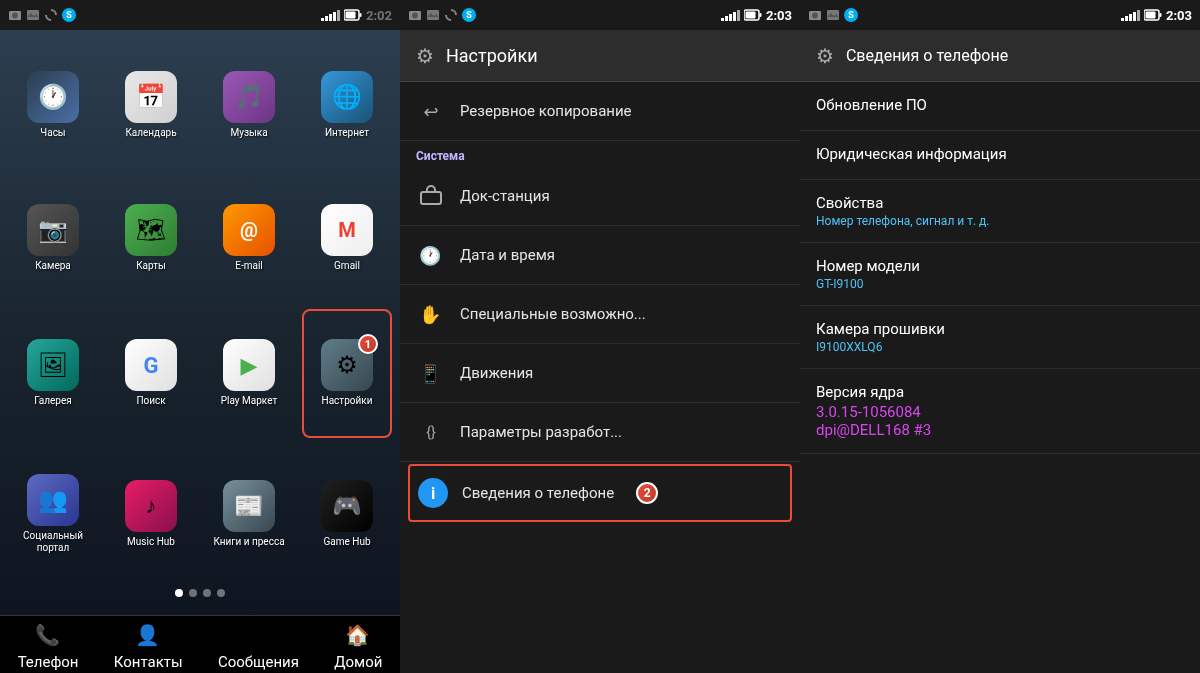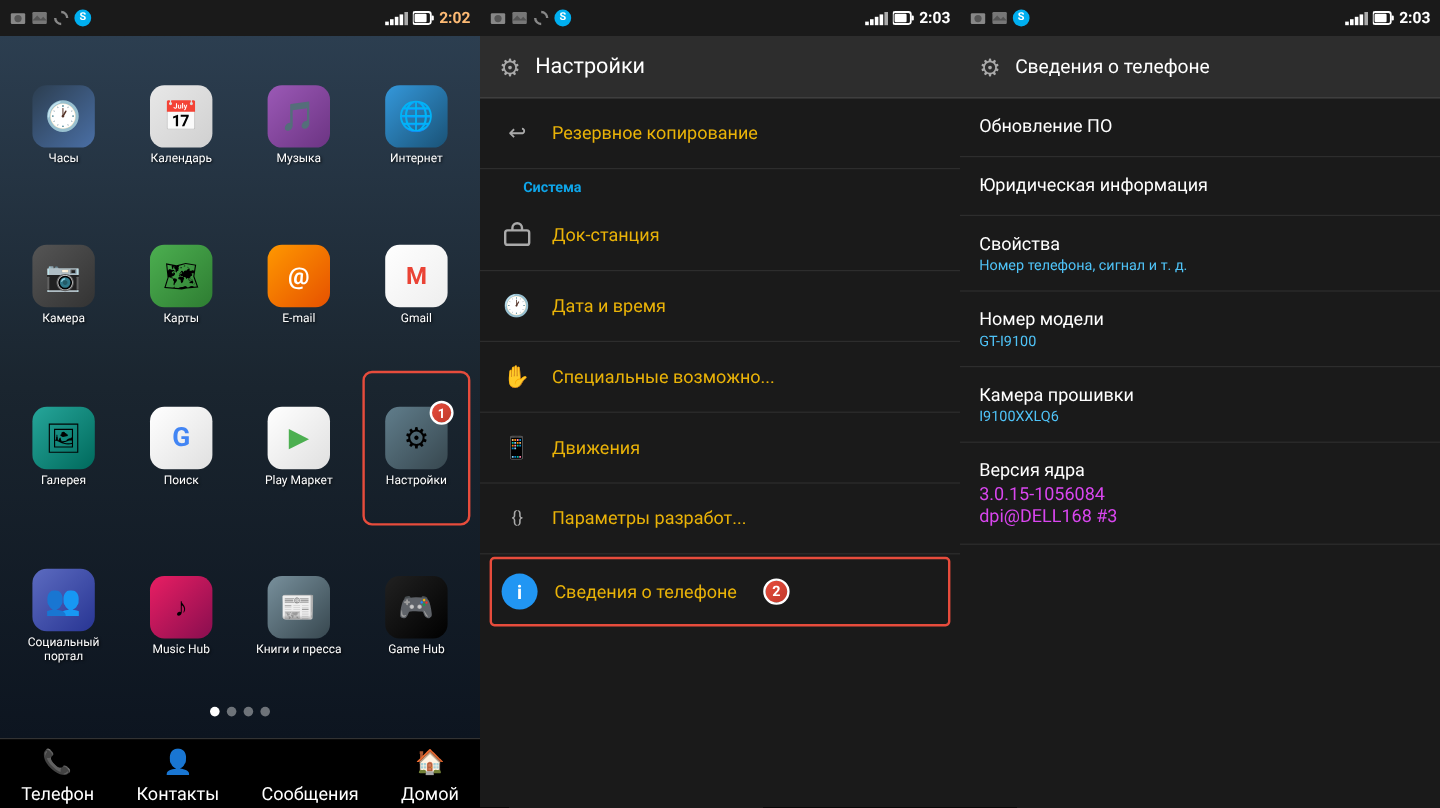--- a/index.html
+++ b/index.html
@@ -198,25 +198,24 @@
     }
     .settings-header-title {
       color: #fff;
       font-size: 18px;
     }
     .settings-list {
       flex: 1;
       overflow-y: auto;
     }
     .settings-section-label {
-      color: #0ea5e9;
+      color: #c4b5fd;
       font-size: 12px;
       padding: 8px 16px 4px;
       font-weight: bold;
-      margin-left: 20px;
     }
     .settings-item {
       display: flex;
       align-items: center;
       padding: 14px 16px;
       border-bottom: 1px solid #2d2d2d;
       cursor: pointer;
       gap: 14px;
     }
     .settings-item.highlighted {
@@ -229,21 +228,21 @@
       width: 30px;
       height: 30px;
       display: flex;
       align-items: center;
       justify-content: center;
       font-size: 18px;
       color: #aaa;
       flex-shrink: 0;
     }
     .settings-item-text {
-      color: #eab308;
+      color: #e5e5e5;
       font-size: 15px;
     }
     .badge-2 {
       width: 22px;
       height: 22px;
       background: linear-gradient(135deg, #e74c3c, #c0392b);
       border-radius: 50%;
       display: flex;
       align-items: center;
       justify-content: center;
@@ -328,21 +327,21 @@
         <div class="sig-bar" style="height:5px"></div>
         <div class="sig-bar" style="height:7px"></div>
         <div class="sig-bar" style="height:9px"></div>
         <div class="sig-bar" style="height:11px;background:#aaa"></div>
       </div>
       <svg width="18" height="12" viewBox="0 0 18 12">
         <rect x="0" y="1" width="15" height="10" rx="2" stroke="#fff" stroke-width="1.5" fill="none"></rect>
         <rect x="15.5" y="4" width="2" height="4" rx="1" fill="#fff"></rect>
         <rect x="1.5" y="2.5" width="10" height="7" rx="1" fill="#fff"></rect>
       </svg>
-      <span style="color:#fdba74;font-size:13px;font-weight:bold;">2:02</span>
+      <span style="color:#737373;font-size:13px;font-weight:bold;">2:02</span>
     </div>
   </div>
 
   <div class="screen-home">
     <div class="app-grid">
 
       <div class="app-icon">
         <div class="app-icon-img icon-clock">🕐</div>
         <span class="app-label">Часы</span>
       </div>

